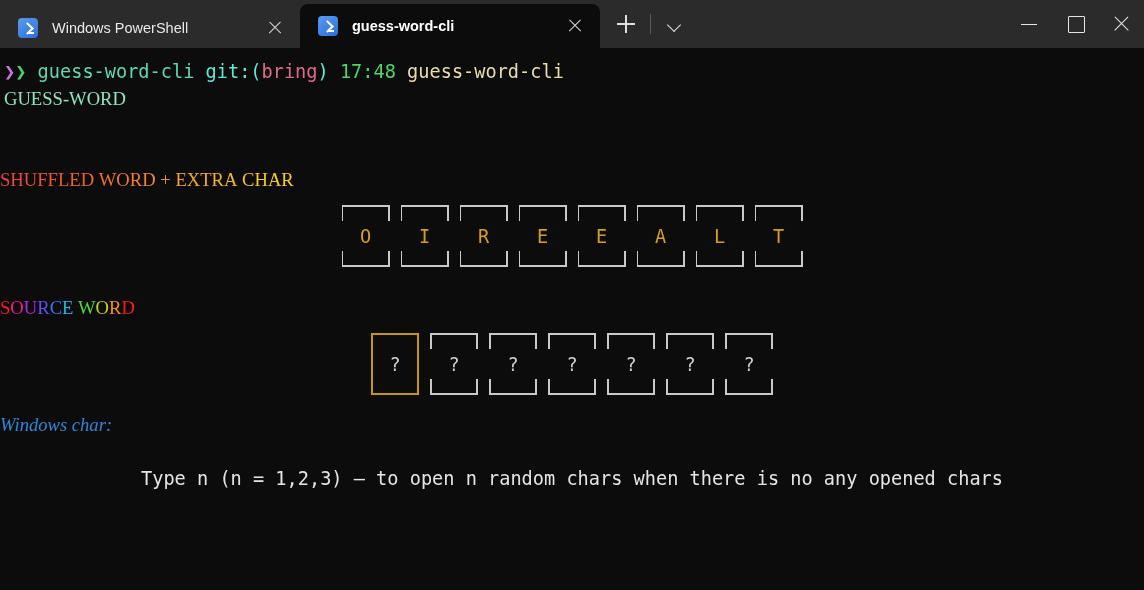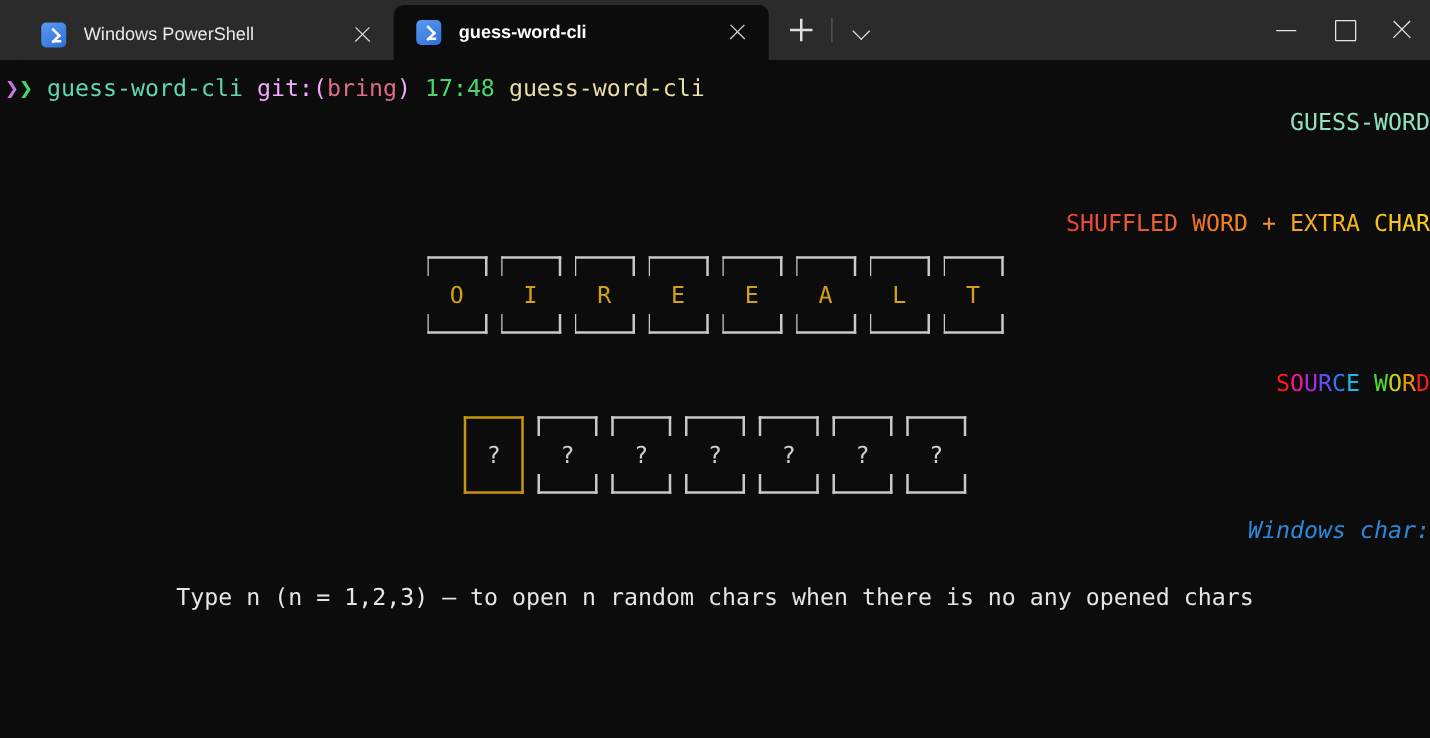--- a/index.html
+++ b/index.html
@@ -22,21 +22,20 @@
     display: flex;
     align-items: flex-end;
     position: relative;
   }
 
   .tabstrip {
     display: flex;
     align-items: flex-end;
     height: 48px;
     flex: 0 0 auto;
-    padding-left: 15px;
   }
 
   .tab {
     height: 40px;
     width: 300px;
     display: flex;
     align-items: center;
     padding: 0 10px 0 18px;
     border-radius: 8px 8px 0 0;
     position: relative;
@@ -185,26 +184,26 @@
     width: 1144px;
     padding: 10px 0 0 0;
     position: relative;
     font-size: 18.6px;
     line-height: 27px;
     letter-spacing: 0px;
   }
 
   .line { white-space: pre; padding-left: 4px; }
 
-  .center { text-align: right; }
+  .center { text-align: left; font-family: Liberation Serif, serif; }
 
   .prompt-chev1 { color: #c678dd; }
   .prompt-chev2 { color: #4ad66d; }
   .prompt-dir   { color: #5fd9b4; }
-  .prompt-git   { color: #f0abfc; }
+  .prompt-git   { color: #5eead4; }
   .prompt-branch{ color: #e06c8a; }
   .prompt-time  { color: #4ad66d; }
   .prompt-cmd   { color: #e8dfa8; }
 
   .title-word { color: #8fe3c0; }
 
   .desc {
     color: #2f87d9;
     padding-left: 4px;
     white-space: pre-wrap;

